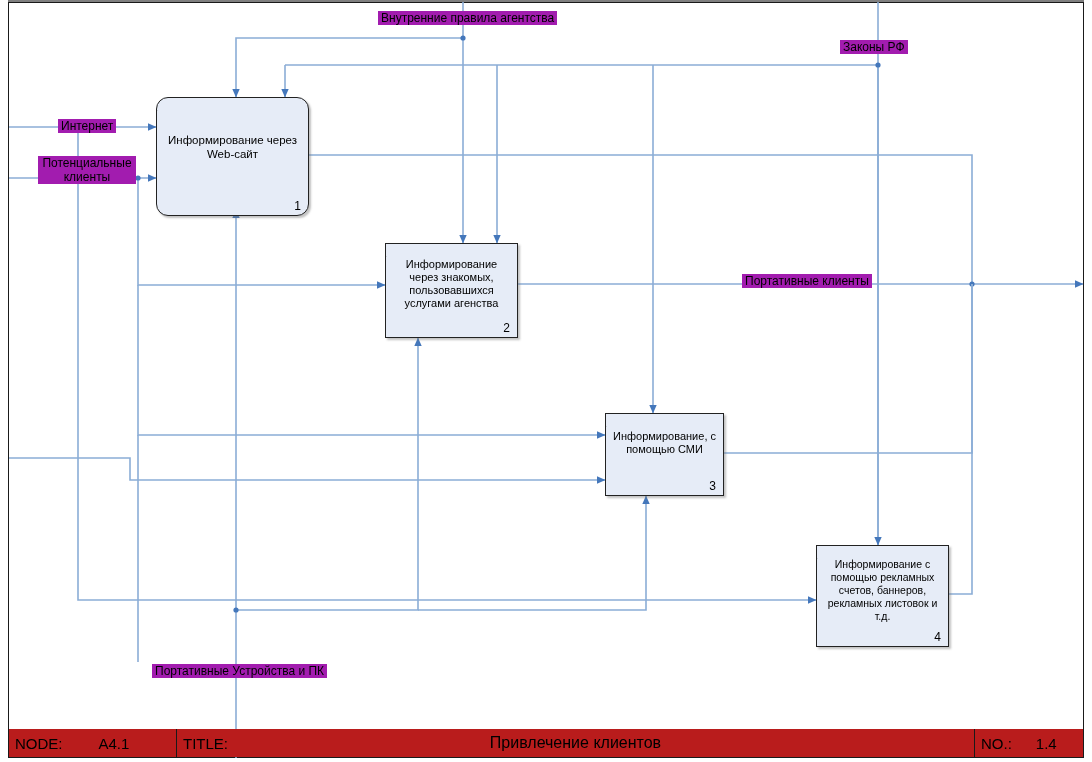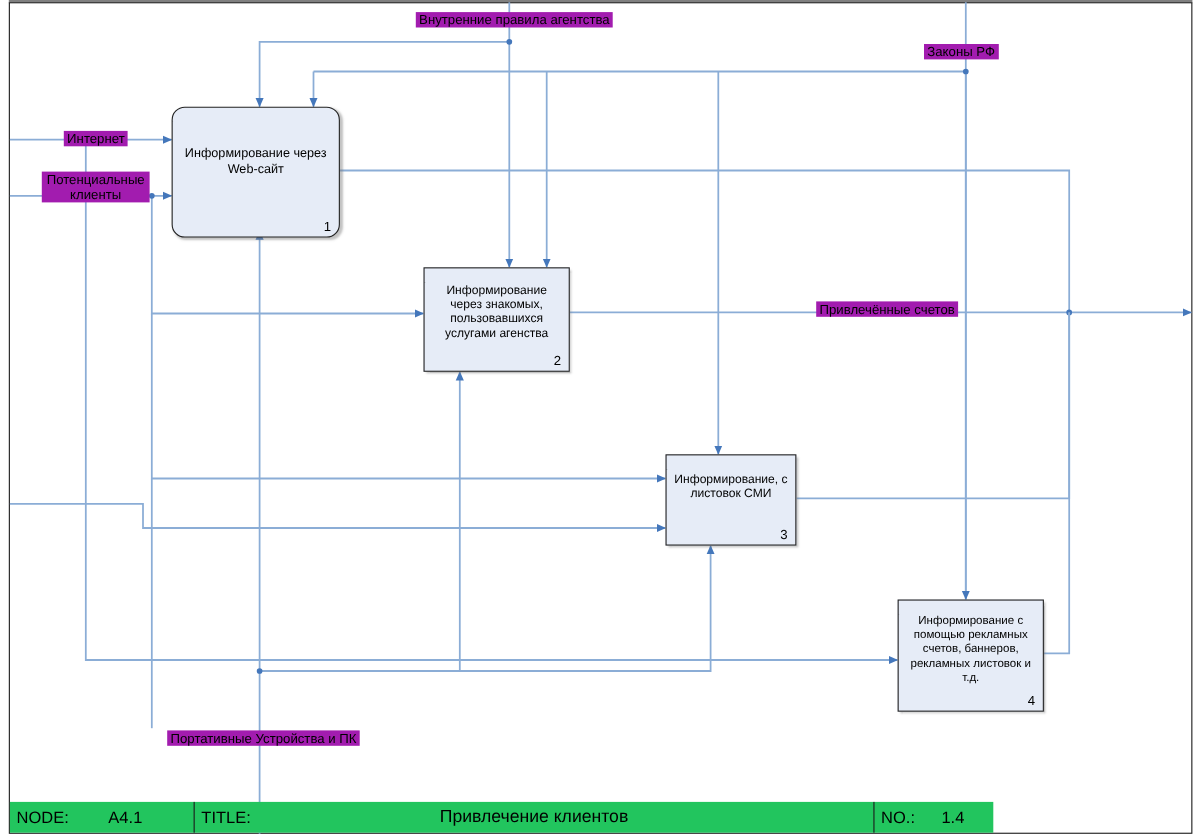--- a/index.html
+++ b/index.html
@@ -38,24 +38,24 @@
     left: 0;
     top: 0;
     width: 1092px;
     height: 762px;
   }
   
   #titlebar {
     position: absolute;
     left: 9px;
     top: 729px;
-    width: 894px;
+    width: 1074px;
     height: 28px;
     display: flex;
-    background: #22c55e;
+    background: #b91c1c;
     box-sizing: border-box;
   }
   .tb-cell {
     display: flex;
     align-items: center;
     height: 100%;
     border-right: 1.5px solid #1a1a1a;
     box-sizing: border-box;
     font-size: 15px;
     color: #000;
@@ -202,39 +202,39 @@
   </div>
 
   <div class="act-box" style="left:385px; top:243px; width:133px; height:95px;">
     <span class="corner"></span>
     <span class="act-label" style="top:14px; font-size:11px; line-height:13px;">Информирование через знакомых, пользовавшихся услугами агенства</span>
     <span class="act-num">2</span>
   </div>
 
   <div class="act-box" style="left:605px; top:413px; width:119px; height:83px;">
     <span class="corner"></span>
-    <span class="act-label" style="top:16px; font-size:11px; line-height:13px;">Информирование, с листовок СМИ</span>
+    <span class="act-label" style="top:16px; font-size:11px; line-height:13px;">Информирование, с помощью СМИ</span>
     <span class="act-num">3</span>
   </div>
 
   <div class="act-box" style="left:816px; top:545px; width:133px; height:102px;">
     <span class="corner"></span>
     <span class="act-label" style="top:12px; font-size:10.5px; line-height:13px;">Информирование с помощью рекламных счетов, баннеров, рекламных листовок и т.д.</span>
     <span class="act-num">4</span>
   </div>
 
   <span class="arrow-label" style="left:378px; top:11px;">Внутренние правила агентства</span>
 
   <span class="arrow-label" style="left:840px; top:40px;">Законы РФ</span>
 
   <span class="arrow-label" style="left:58px; top:119px;">Интернет</span>
 
   <span class="arrow-label two-line" style="left:38px; top:156px; width:92px;">Потенциальные клиенты</span>
 
-  <span class="arrow-label" style="left:742px; top:274px;">Привлечённые счетов</span>
+  <span class="arrow-label" style="left:742px; top:274px;">Портативные клиенты</span>
 
   <span class="arrow-label" style="left:152px; top:664px;text-align:right;">Портативные Устройства и ПК</span>
 
   <div id="titlebar">
     <div class="tb-cell" id="tb-node">
       <span class="lbl">NODE:</span>
       <span class="val">A4.1</span>
     </div>
     <div class="tb-cell" id="tb-title">
       <span class="lbl">TITLE:</span>

